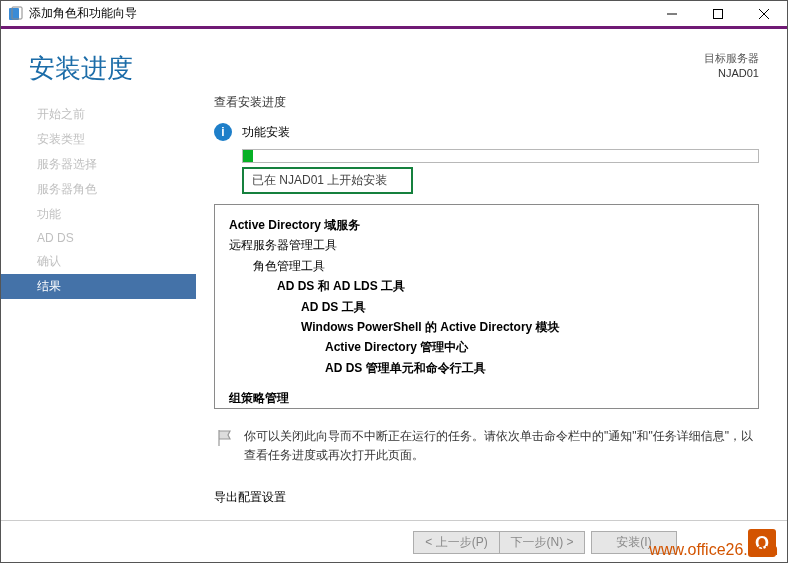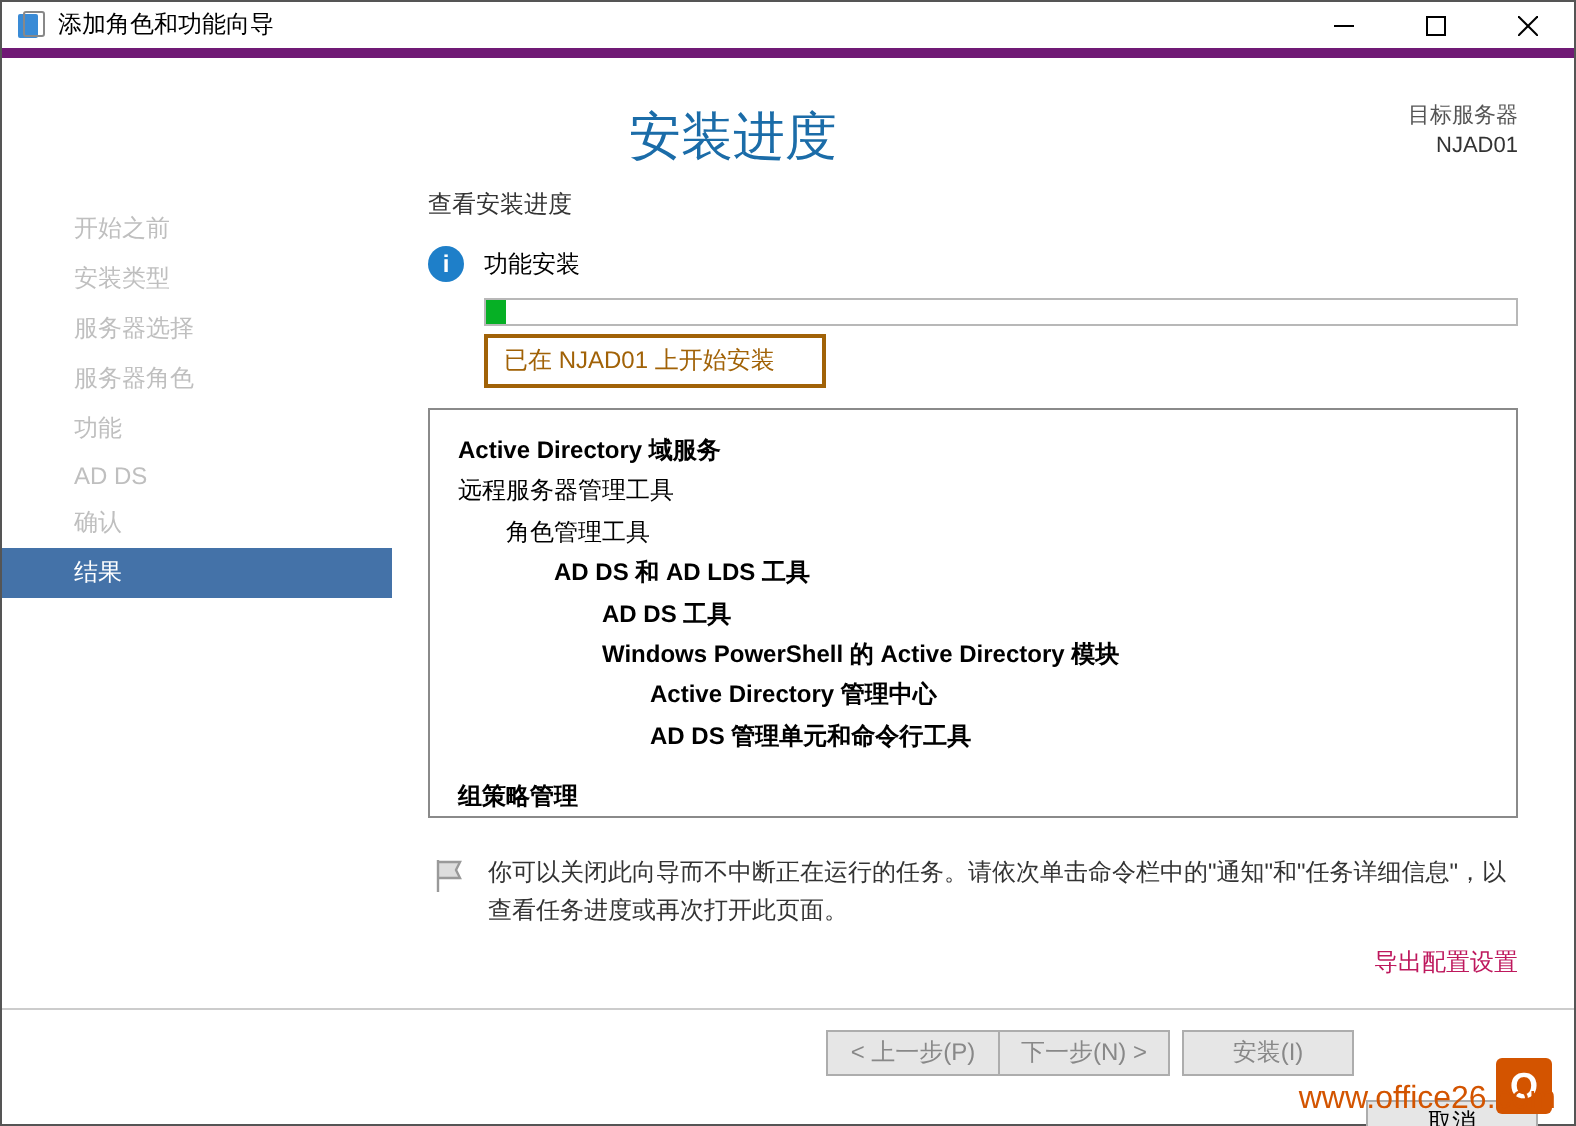--- a/index.html
+++ b/index.html
@@ -1,65 +1,65 @@
 <!DOCTYPE html>
 <html><head>
   <meta charset="utf-8">
   <style>
     * { box-sizing: border-box; margin: 0; padding: 0; }
     body { font-family: "Microsoft YaHei", Arial, sans-serif; background: #fff; width: 788px; height: 563px; overflow: hidden; position: relative; }
     
     .window { border: 1px solid #555; width: 788px; height: 563px; display: flex; flex-direction: column; }
     
-    .titlebar { height: 28px; display: flex; align-items: center; background: #fff; border-bottom: 5px solid #701a75; }
+    .titlebar { height: 28px; display: flex; align-items: center; background: #fff; border-bottom: 3px solid #701a75; }
     .titlebar-icon { width: 16px; height: 16px; margin: 0 6px; }
     .titlebar-text { font-size: 12px; flex: 1; color: #000; }
     .win-controls { display: flex; }
     .win-btn { width: 46px; height: 28px; display: flex; align-items: center; justify-content: center; }
     
     .content-area { flex: 1; display: flex; flex-direction: column; padding: 0; position: relative; }
     
     .header-row { display: flex; align-items: flex-start; padding: 22px 28px 8px 28px; }
-    .page-title { font-size: 26px; color: #1b6ca8; font-weight: 300; flex: 1; text-align: center; }
+    .page-title { font-size: 26px; color: #1b6ca8; font-weight: 300; flex: 1; }
     .server-info { text-align: right; font-size: 11px; color: #555; line-height: 1.4; }
     .server-name { color: #333; }
     
     .main-row { display: flex; flex: 1; overflow: hidden; }
     
     .sidebar { width: 195px; padding: 8px 0 0 0; }
     .step-item { padding: 4px 0 4px 36px; font-size: 12px; color: #bfbfbf; }
     .step-item.active { background: #4472a8; color: #fff; padding-left: 36px; }
     
     .main-pane { flex: 1; padding: 0 28px 0 18px; display: flex; flex-direction: column; }
     .section-label { font-size: 12px; color: #333; margin-bottom: 12px; }
     
     .status-row { display: flex; align-items: center; margin-bottom: 6px; }
     .info-icon { width: 18px; height: 18px; border-radius: 50%; background: #1e7fc9; color: #fff; display: flex; align-items: center; justify-content: center; font-size: 12px; font-weight: bold; margin-right: 10px; }
     .status-text { font-size: 12px; color: #000; }
     
     .progress-wrap { margin: 2px 0 2px 28px; height: 14px; border: 1px solid #b8b8b8; background: #fff; }
     .progress-inner { height: 100%; width: 2%; background: #06b025; }
     
     .start-msg-wrap { margin: 2px 0 10px 28px; }
-    .start-msg { display: inline-block; border: 2px solid #a16207; padding: 3px 24px 3px 8px; font-size: 12px; color: #a16207; }
+    .start-msg { display: inline-block; border: 2px solid #15803d; padding: 3px 24px 3px 8px; font-size: 12px; color: #404040; }
     
     .feature-box { border: 1px solid #8a8a8a; margin-left: 0; padding: 10px 14px; font-size: 12px; line-height: 1.7; height: 205px; overflow: auto; }
     .feature-box .l0 { margin-left: 0; font-weight: bold; }
     .feature-box .l0n { margin-left: 0; }
     .feature-box .l1 { margin-left: 24px; }
     .feature-box .l2 { margin-left: 48px; font-weight: bold; }
     .feature-box .l3 { margin-left: 72px; font-weight: bold; }
     .feature-box .l4 { margin-left: 96px; font-weight: bold; }
     .feature-box .sep { height: 10px; }
     
     .note-row { display: flex; align-items: flex-start; margin-top: 18px; font-size: 12px; color: #333; }
     .flag-icon { width: 22px; height: 22px; margin-right: 8px; position: relative; flex-shrink: 0; }
     .note-text { line-height: 1.6; }
     
-    .export-link { color: #be185d; font-size: 12px; margin-top: 8px; cursor: pointer; text-align: right; }
+    .export-link { color: #000000; font-size: 12px; margin-top: 24px; cursor: pointer; }
     
     .divider { border-top: 1px solid #ccc; margin: 14px 0 0 0; }
     
     .button-row { display: flex; justify-content: flex-end; padding: 10px 18px 12px 0; gap: 6px; position: relative; }
     .btn { min-width: 86px; height: 23px; font-size: 12px; background: #e6e6e6; border: 1px solid #adadad; color: #888; padding: 0 4px; }
     .btn.enabled { color: #000; margin-top: 35px; }
     .btn-group { display: flex; }
     .btn-group .btn { border-radius: 0; }
     .btn-group .btn:first-child { border-right: none; }
     

